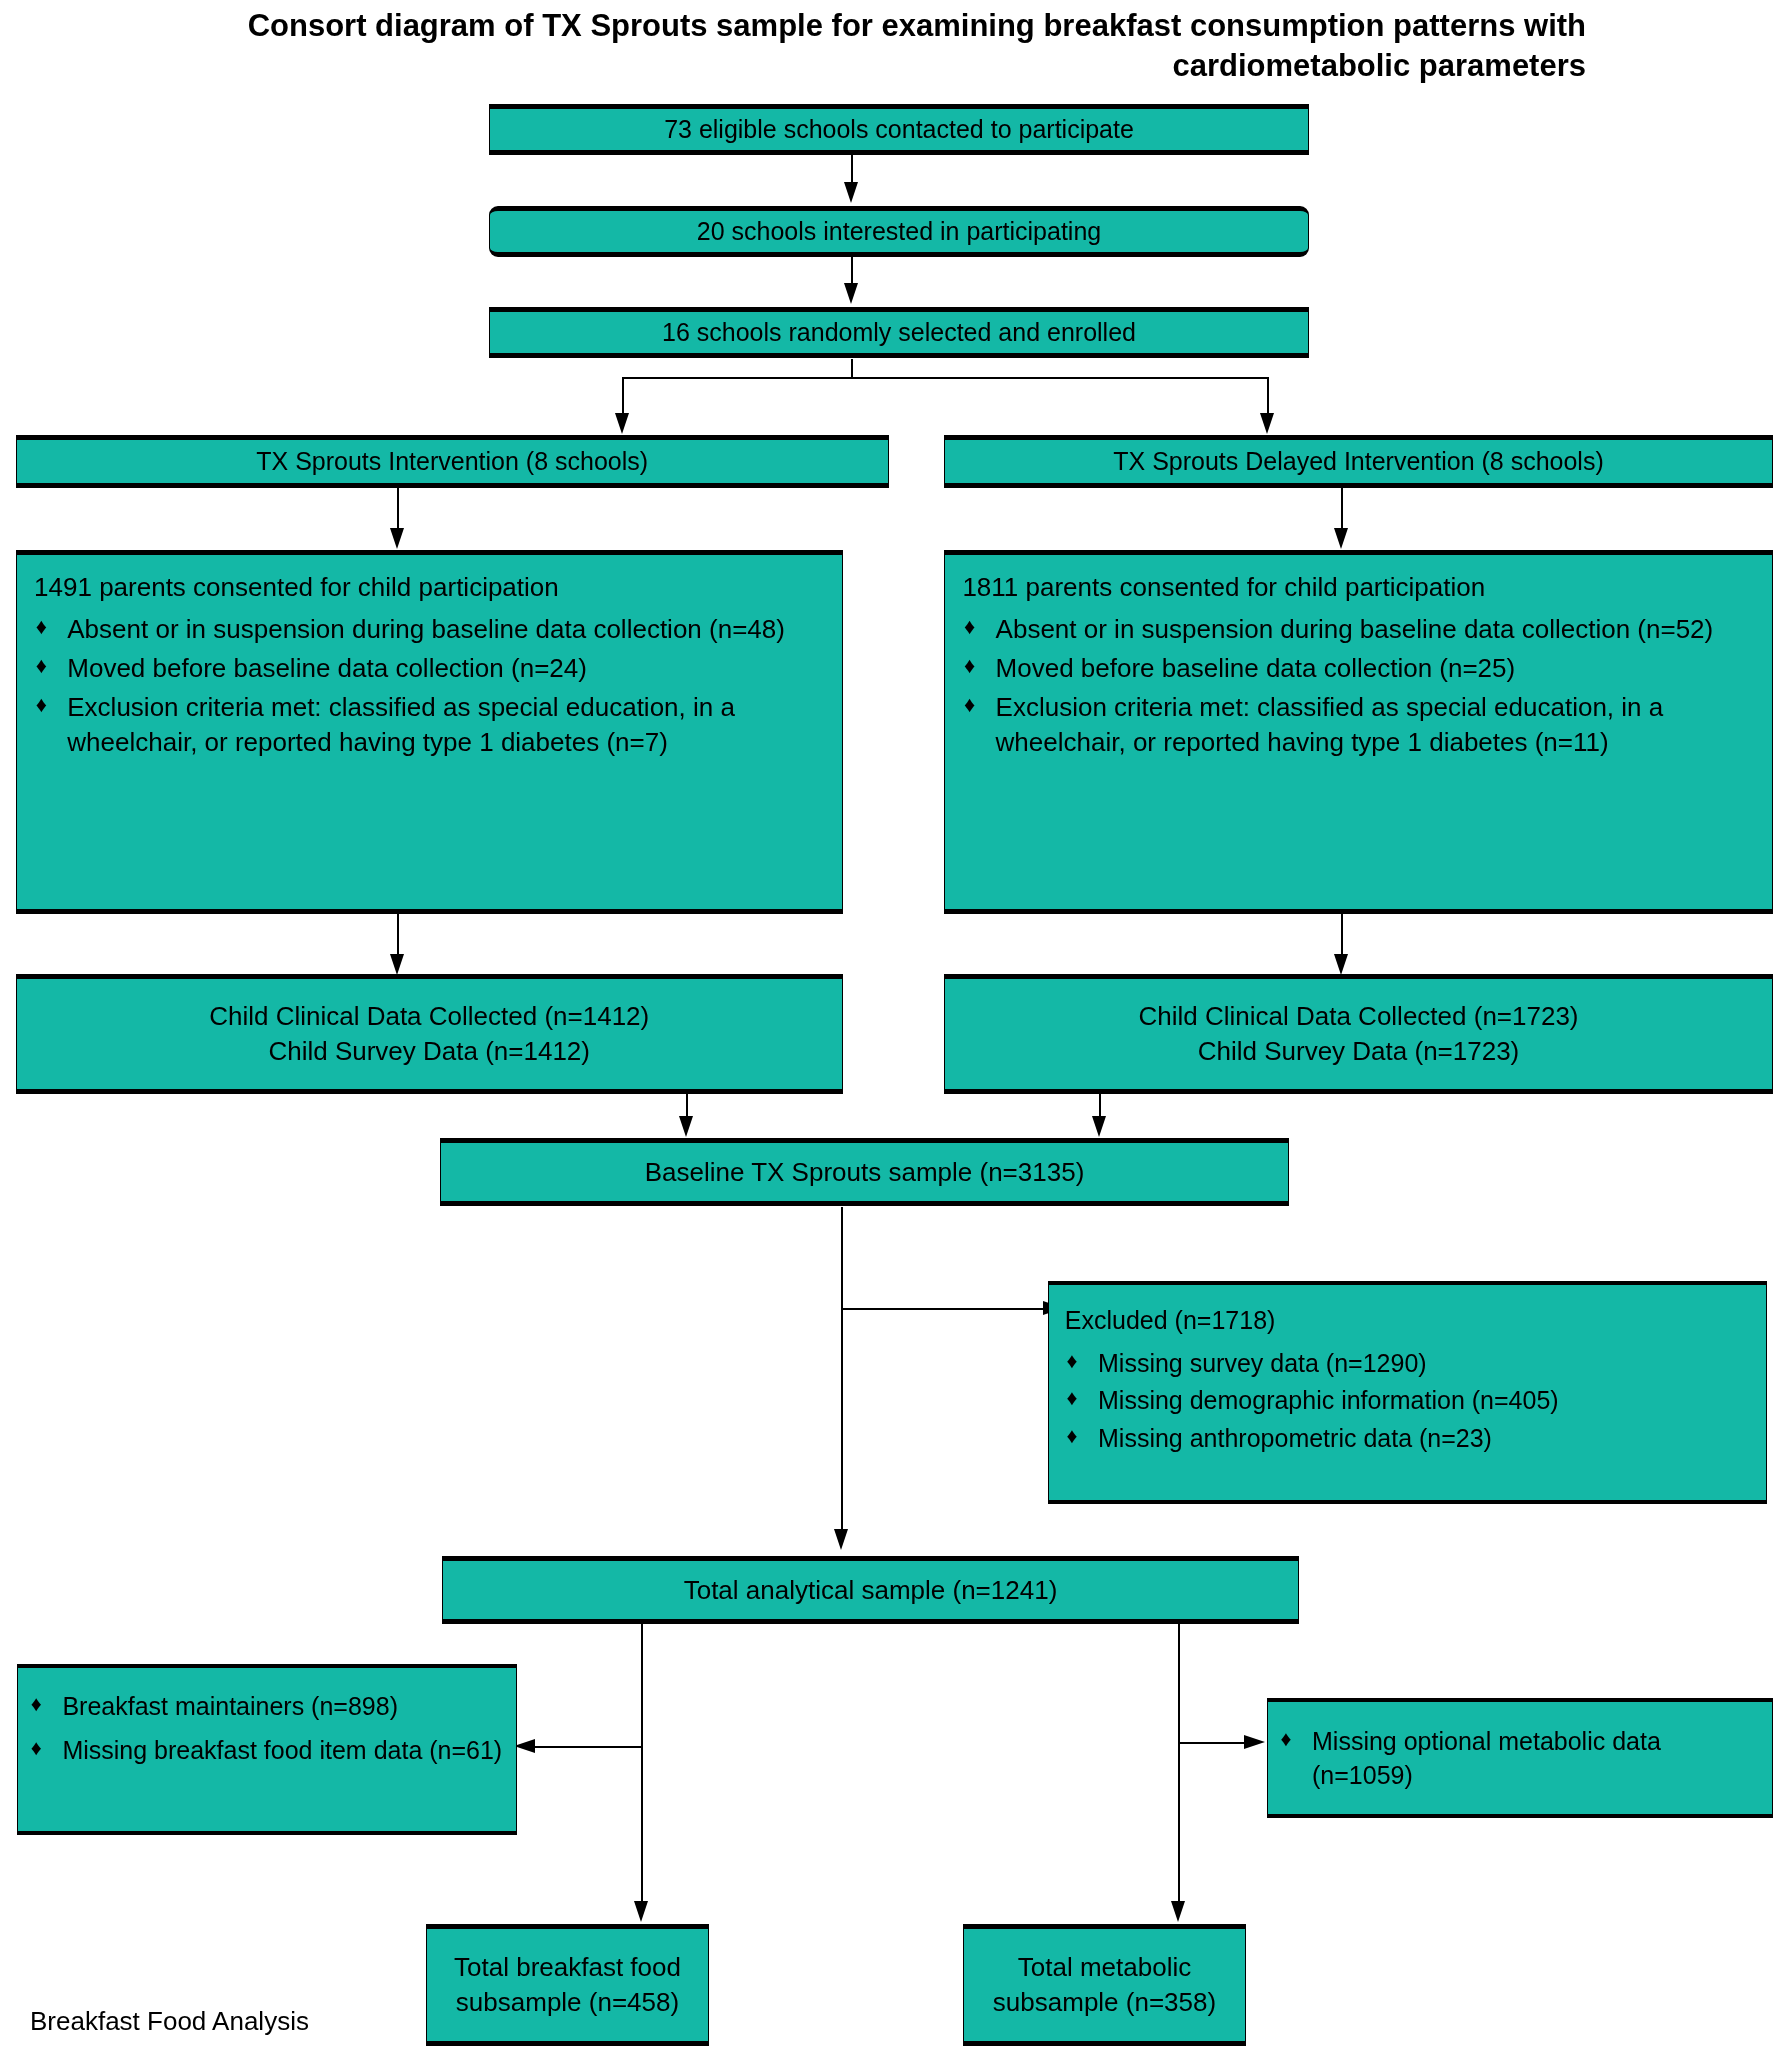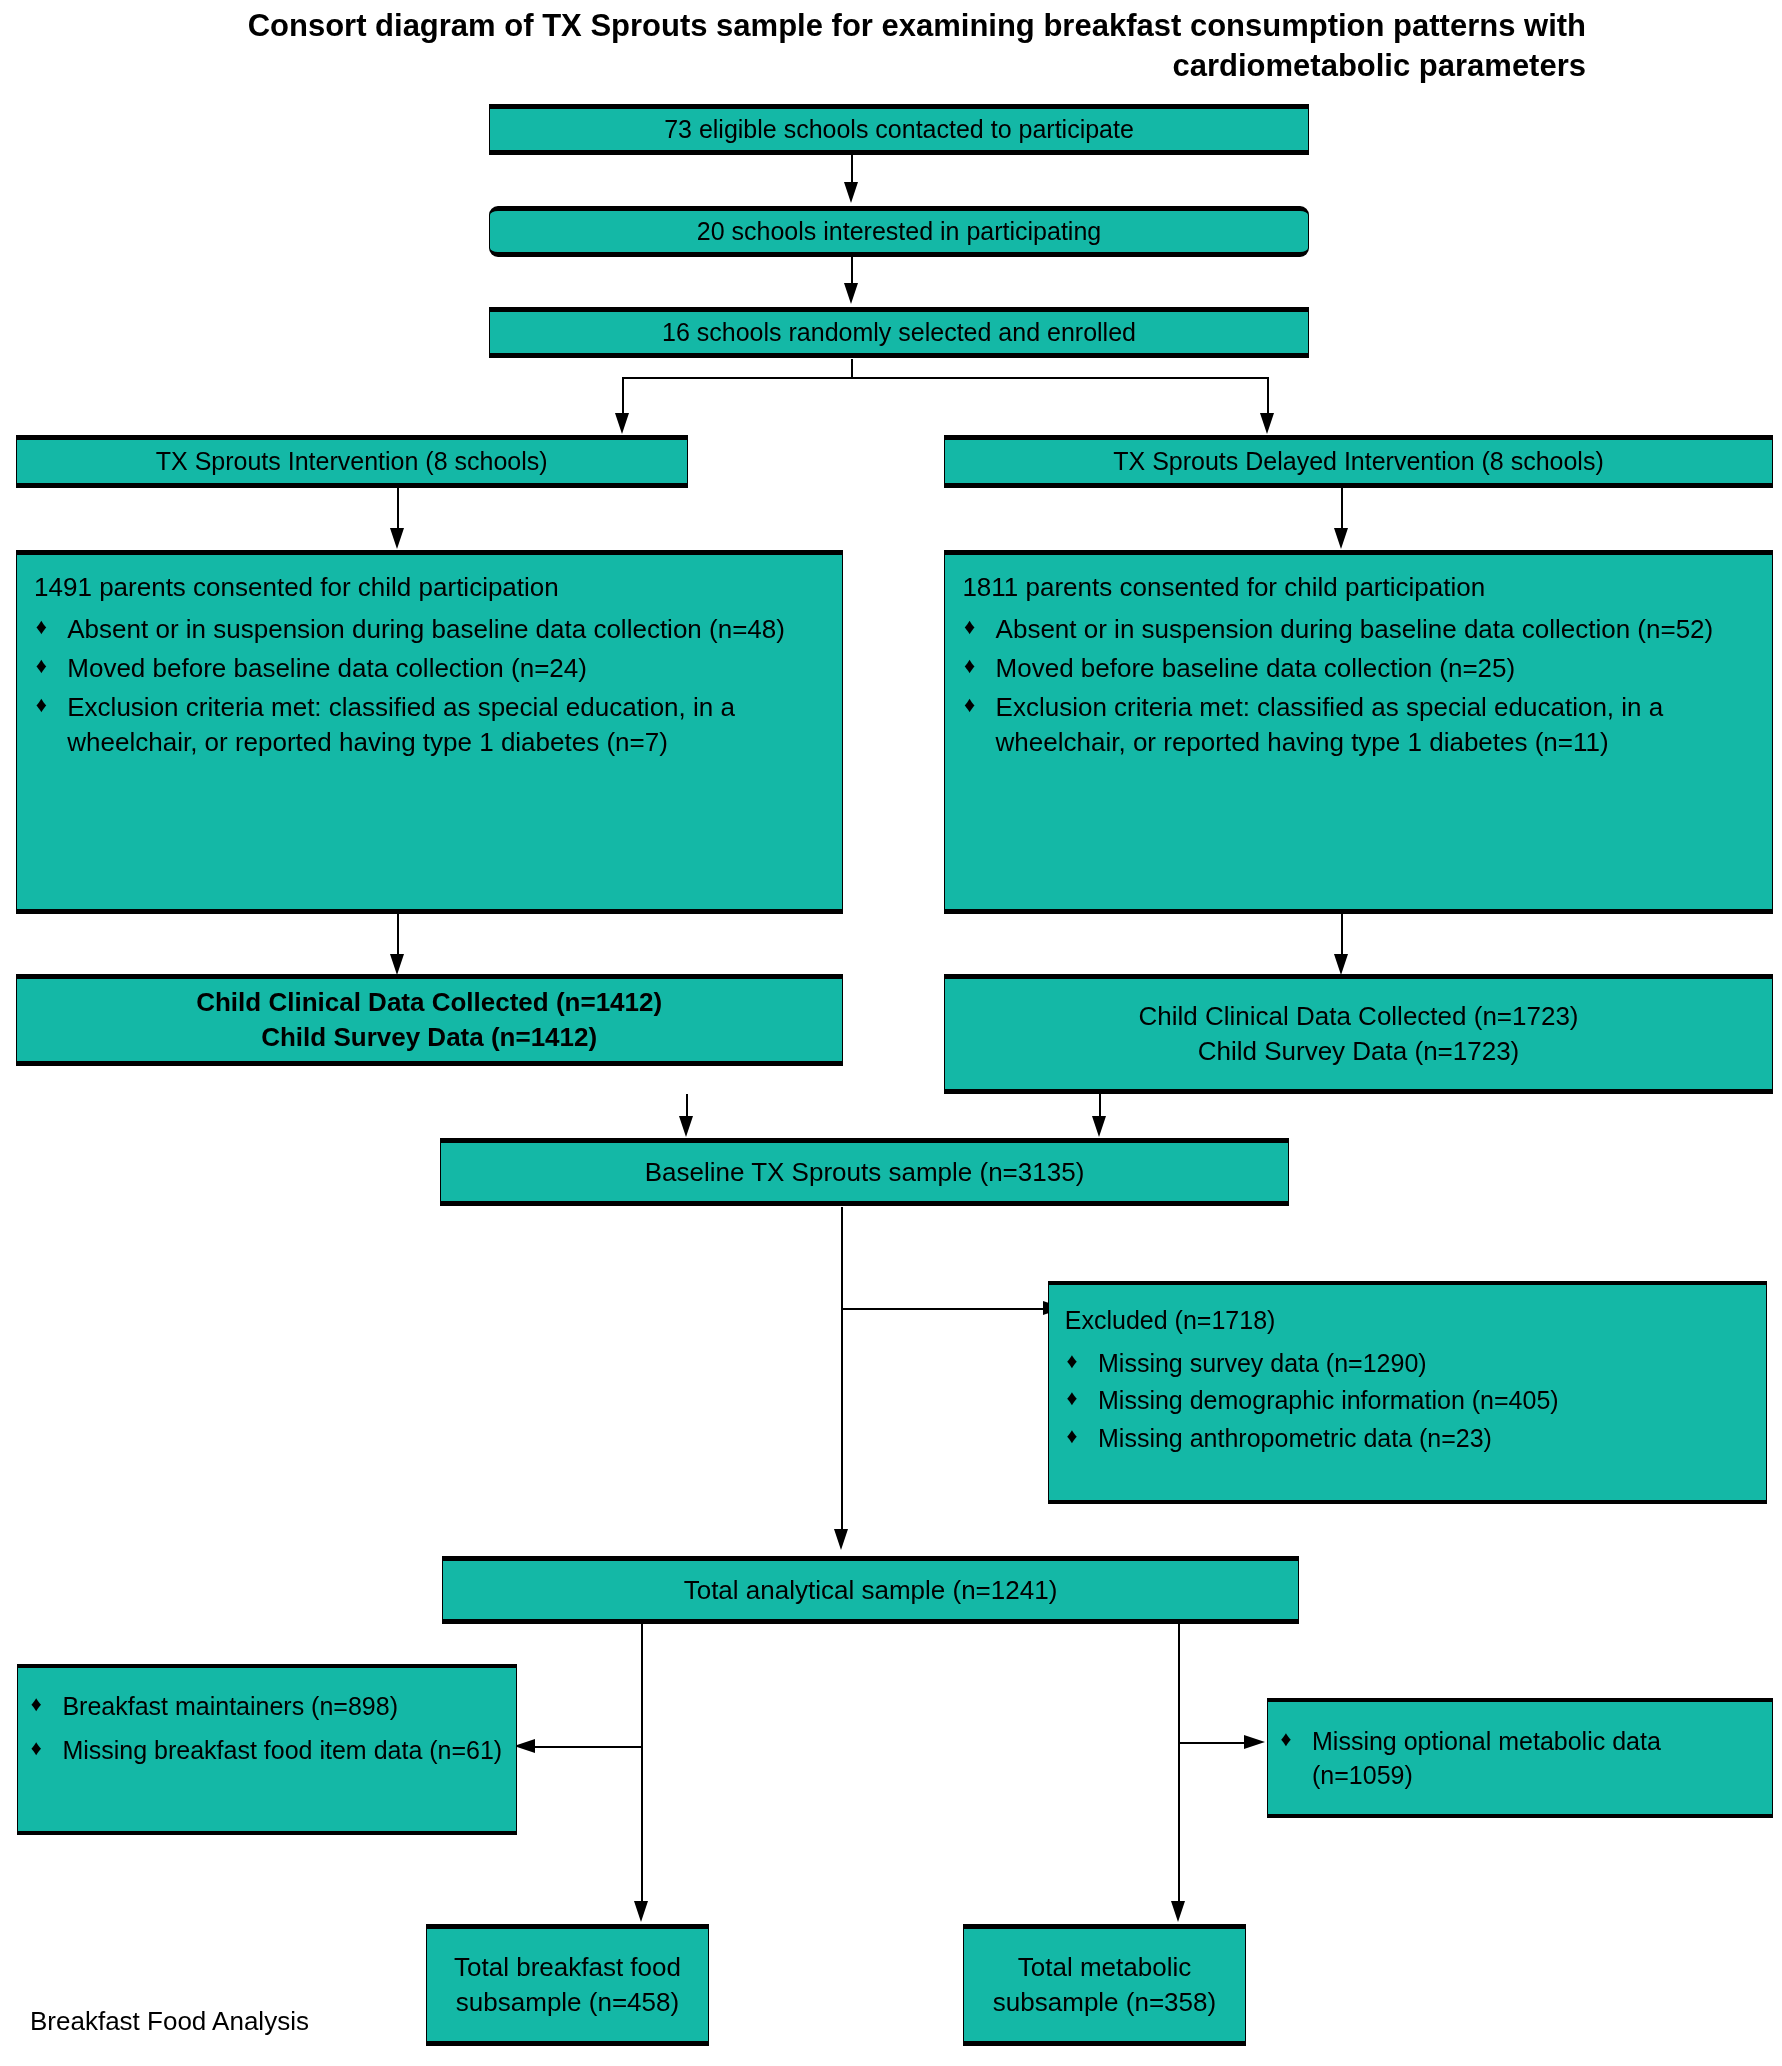--- a/index.html
+++ b/index.html
@@ -55,21 +55,21 @@
     <div class="ln" style="font-size:25px;">16 schools randomly selected and enrolled</div>
   </div>
 
   <div class="vline" style="left:851px;top:359px;height:19px;"></div>
   <div class="hline" style="left:622px;top:377px;width:647px;"></div>
   <div class="vline" style="left:622px;top:377px;height:41px;"></div>
   <div class="arrowD" style="left:615px;top:413px;"></div>
   <div class="vline" style="left:1267px;top:377px;height:41px;"></div>
   <div class="arrowD" style="left:1260px;top:413px;"></div>
 
-  <div class="bx thick ctr" style="left:15.7px;top:435px;width:672px;height:53px;">
+  <div class="bx thick ctr" style="left:15.7px;top:435px;width:873px;height:53px;">
     <div class="ln" style="font-size:25px;">TX Sprouts Intervention (8 schools)</div>
   </div>
 
   <div class="bx thick ctr" style="left:944px;top:435px;width:829px;height:53px;">
     <div class="ln" style="font-size:25px;">TX Sprouts Delayed Intervention (8 schools)</div>
   </div>
 
   <div class="vline" style="left:397px;top:488px;height:45px;"></div>
   <div class="arrowD" style="left:390px;top:528px;"></div>
 
@@ -111,21 +111,21 @@
       </li>
     </ul>
   </div>
 
   <div class="vline" style="left:397px;top:913px;height:45px;"></div>
   <div class="arrowD" style="left:390px;top:954px;"></div>
 
   <div class="vline" style="left:1341px;top:913px;height:45px;"></div>
   <div class="arrowD" style="left:1334px;top:954px;"></div>
 
-  <div class="bx thick ctr" style="left:15.7px;top:974px;width:827px;height:92px;font-weight:bold;">
+  <div class="bx thick ctr" style="left:15.7px;top:974px;width:827px;height:120px;">
     <div class="ln" style="font-size:26px;">Child Clinical Data Collected (n=1412)</div>
     <div class="ln" style="font-size:26px;">Child Survey Data (n=1412)</div>
   </div>
 
   <div class="bx thick ctr" style="left:944px;top:974px;width:829px;height:120px;">
     <div class="ln" style="font-size:26px;">Child Clinical Data Collected (n=1723)</div>
     <div class="ln" style="font-size:26px;">Child Survey Data (n=1723)</div>
   </div>
 
   <div class="vline" style="left:686px;top:1094px;height:25px;"></div>

